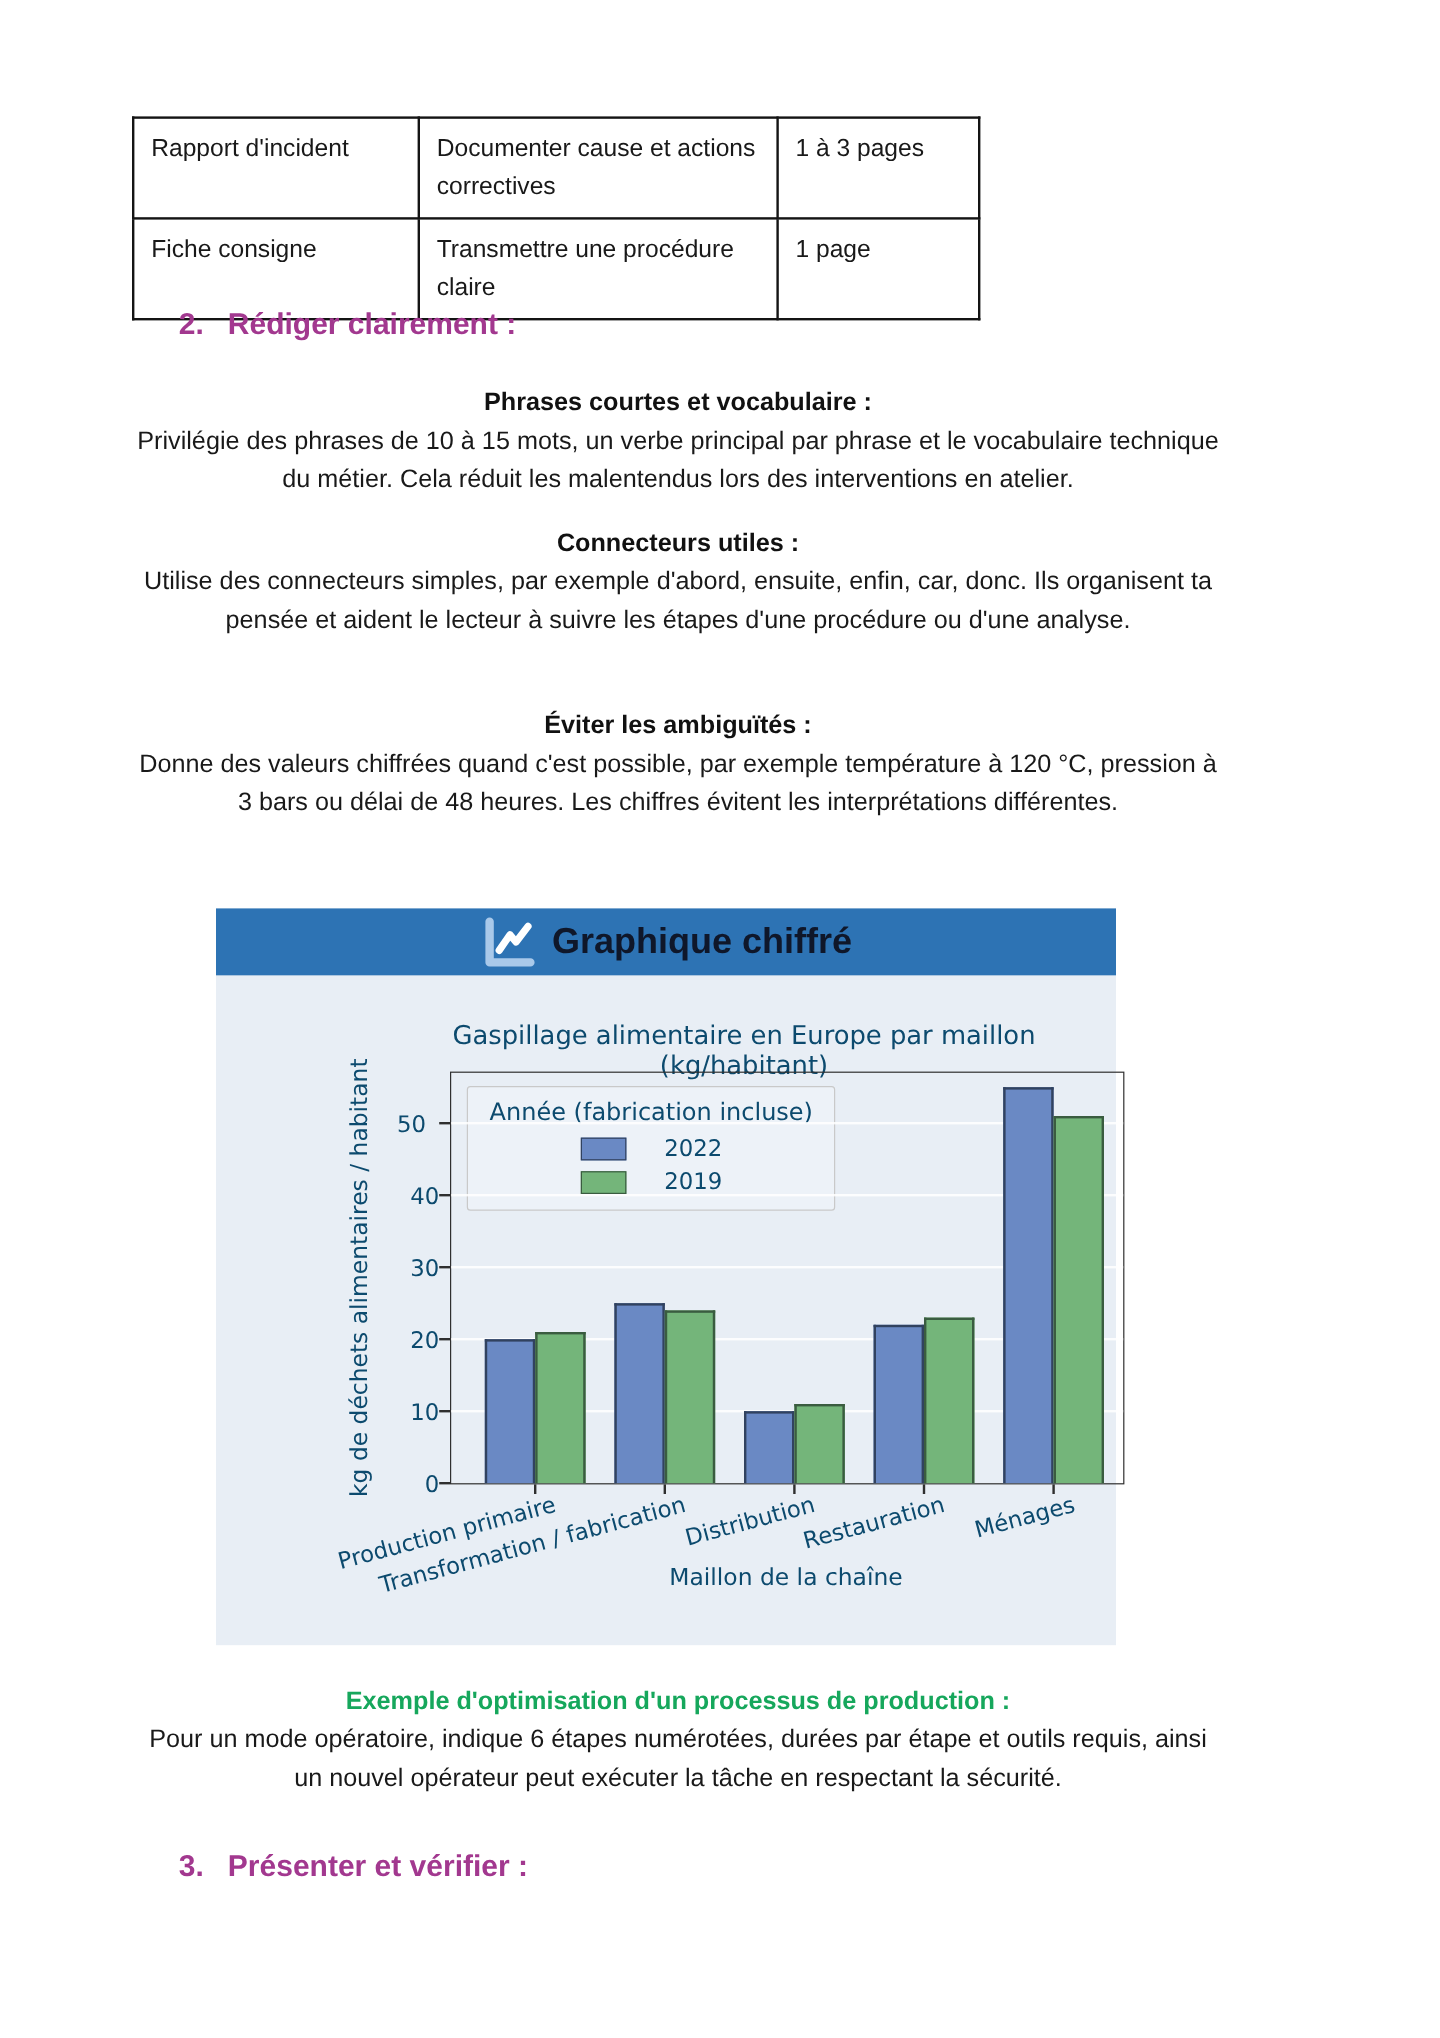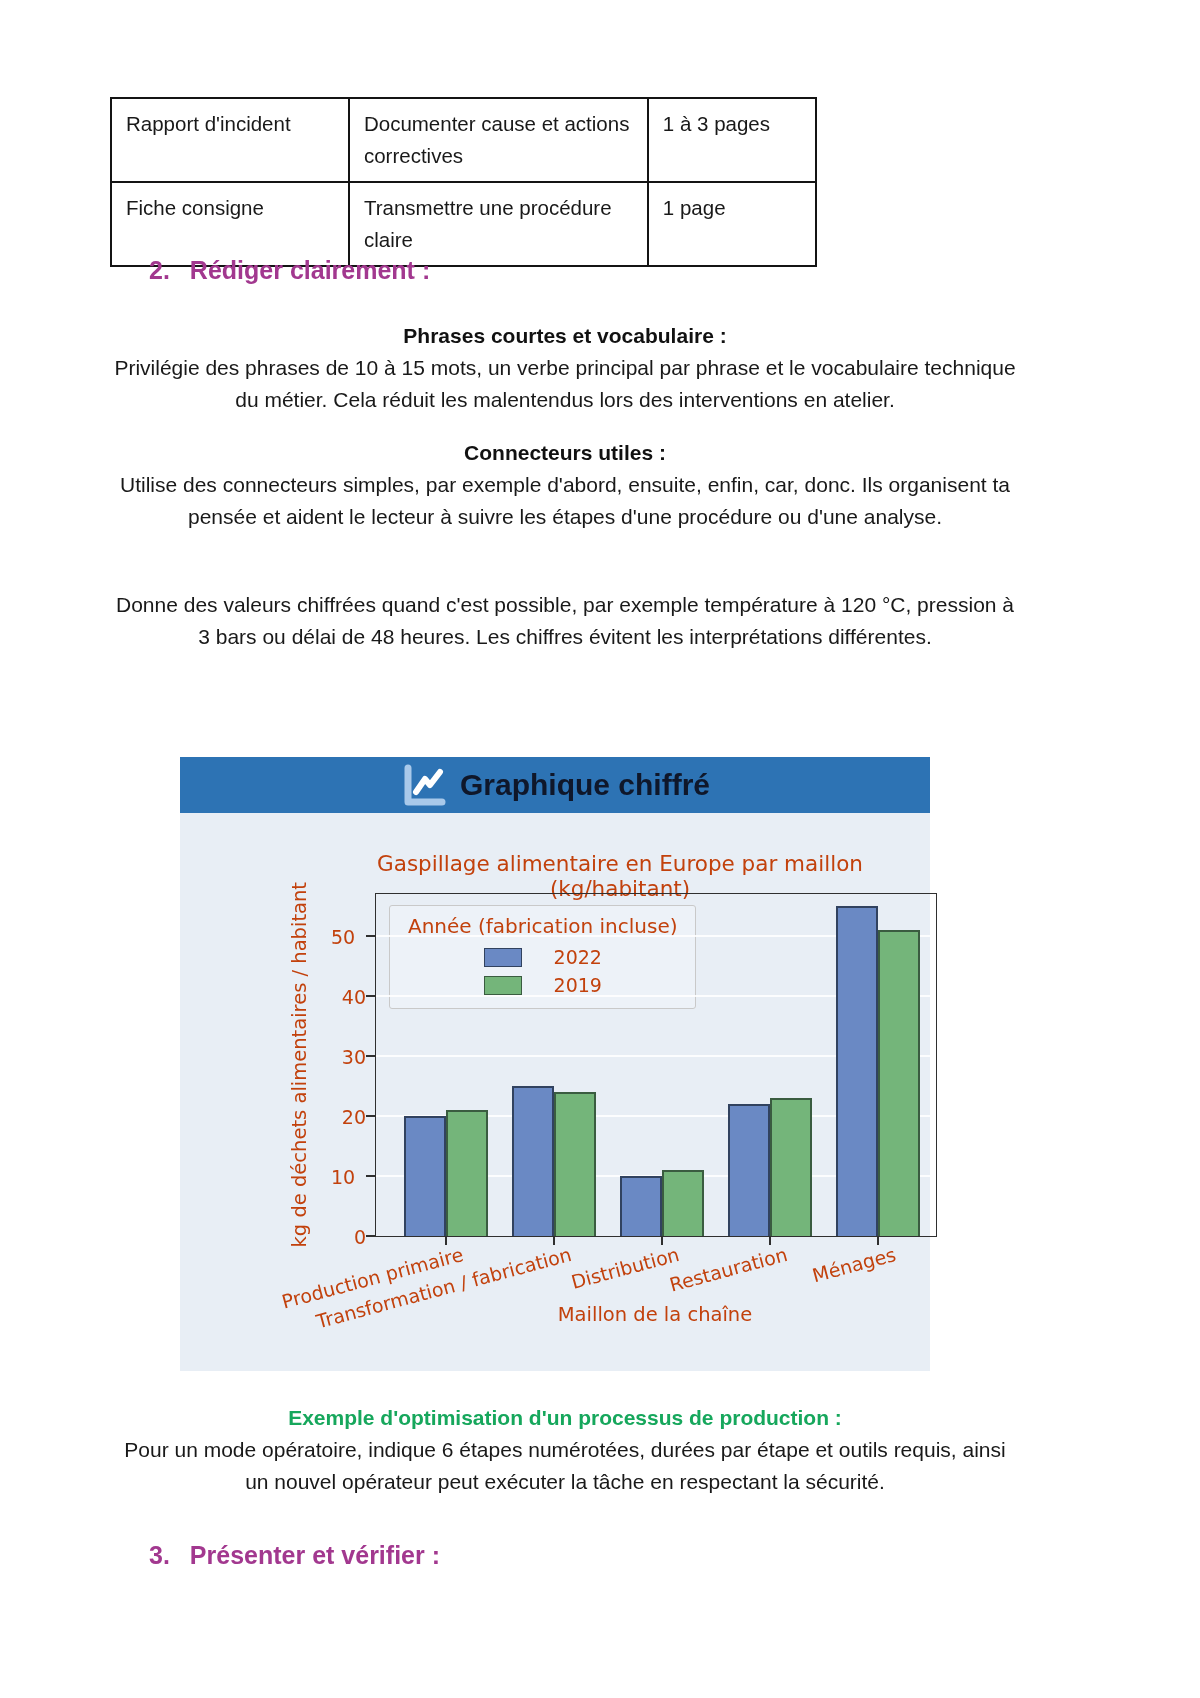--- a/index.html
+++ b/index.html
@@ -66,21 +66,21 @@
     gap: 14px;
     color: #0f172a;
     font-size: 30px;
     font-weight: bold;
   }
   .chart-body {
     position: relative;
     height: 558px;
     background: #e8eef5;
     font-family: "DejaVu Sans", sans-serif;
-    color: #c2410c;
+    color: #0c4a6e;
   }
   .chart-title {
     position: absolute;
     left: 150px; top: 38px;
     width: 580px;
     text-align: center;
     font-size: 21.5px;
   }
   .plot {
     position: absolute;
@@ -189,20 +189,21 @@
     <p class="sec-title">Phrases courtes et vocabulaire :</p>
     <p>Privilégie des phrases de 10 à 15 mots, un verbe principal par phrase et le vocabulaire technique du métier. Cela réduit les malentendus lors des interventions en atelier.</p>
   </div>
 
   <div class="sec" style="top:437px;">
     <p class="sec-title">Connecteurs utiles :</p>
     <p>Utilise des connecteurs simples, par exemple d'abord, ensuite, enfin, car, donc. Ils organisent ta pensée et aident le lecteur à suivre les étapes d'une procédure ou d'une analyse.</p>
   </div>
 
   <div class="sec" style="top:589px;">
+    <p class="sec-title">Éviter les ambiguïtés :</p>
     <p>Donne des valeurs chiffrées quand c'est possible, par exemple température à 120 °C, pression à 3 bars ou délai de 48 heures. Les chiffres évitent les interprétations différentes.</p>
   </div>
 
   <div class="chart-card">
     <div class="chart-header">
       <svg width="46" height="46" viewBox="0 0 46 46">
         <path d="M8 6 V 40 H 42" fill="none" stroke="#a9c9ea" stroke-width="7" stroke-linecap="round" stroke-linejoin="round"></path>
         <path d="M16 30 L25 17 L30 23 L40 10" fill="none" stroke="#ffffff" stroke-width="6" stroke-linecap="round" stroke-linejoin="round"></path>
       </svg>
       <span>Graphique chiffré</span>
@@ -224,21 +225,21 @@
           </div>
           <div class="legend-row">
             <span class="legend-swatch" id="sw1" style="background: rgb(116, 181, 122); border: 1.5px solid rgb(58, 92, 64);"></span>
             <span class="legend-label">2019</span>
           </div>
         </div>
       <div class="ytick-mark" style="bottom: -1px;"></div>
           <div class="ytick-label" style="bottom: -12px;">0</div>
           <div class="gridline" style="bottom: 59px;"></div>
           <div class="ytick-mark" style="bottom: 59px;"></div>
-          <div class="ytick-label" style="bottom: 48px; text-align: center;">10</div>
+          <div class="ytick-label" style="bottom: 48px;">10</div>
           <div class="gridline" style="bottom: 119px;"></div>
           <div class="ytick-mark" style="bottom: 119px;"></div>
           <div class="ytick-label" style="bottom: 108px;">20</div>
           <div class="gridline" style="bottom: 179px;"></div>
           <div class="ytick-mark" style="bottom: 179px;"></div>
           <div class="ytick-label" style="bottom: 168px;">30</div>
           <div class="gridline" style="bottom: 239px;"></div>
           <div class="ytick-mark" style="bottom: 239px;"></div>
           <div class="ytick-label" style="bottom: 228px;">40</div>
           <div class="gridline" style="bottom: 299px;"></div>

